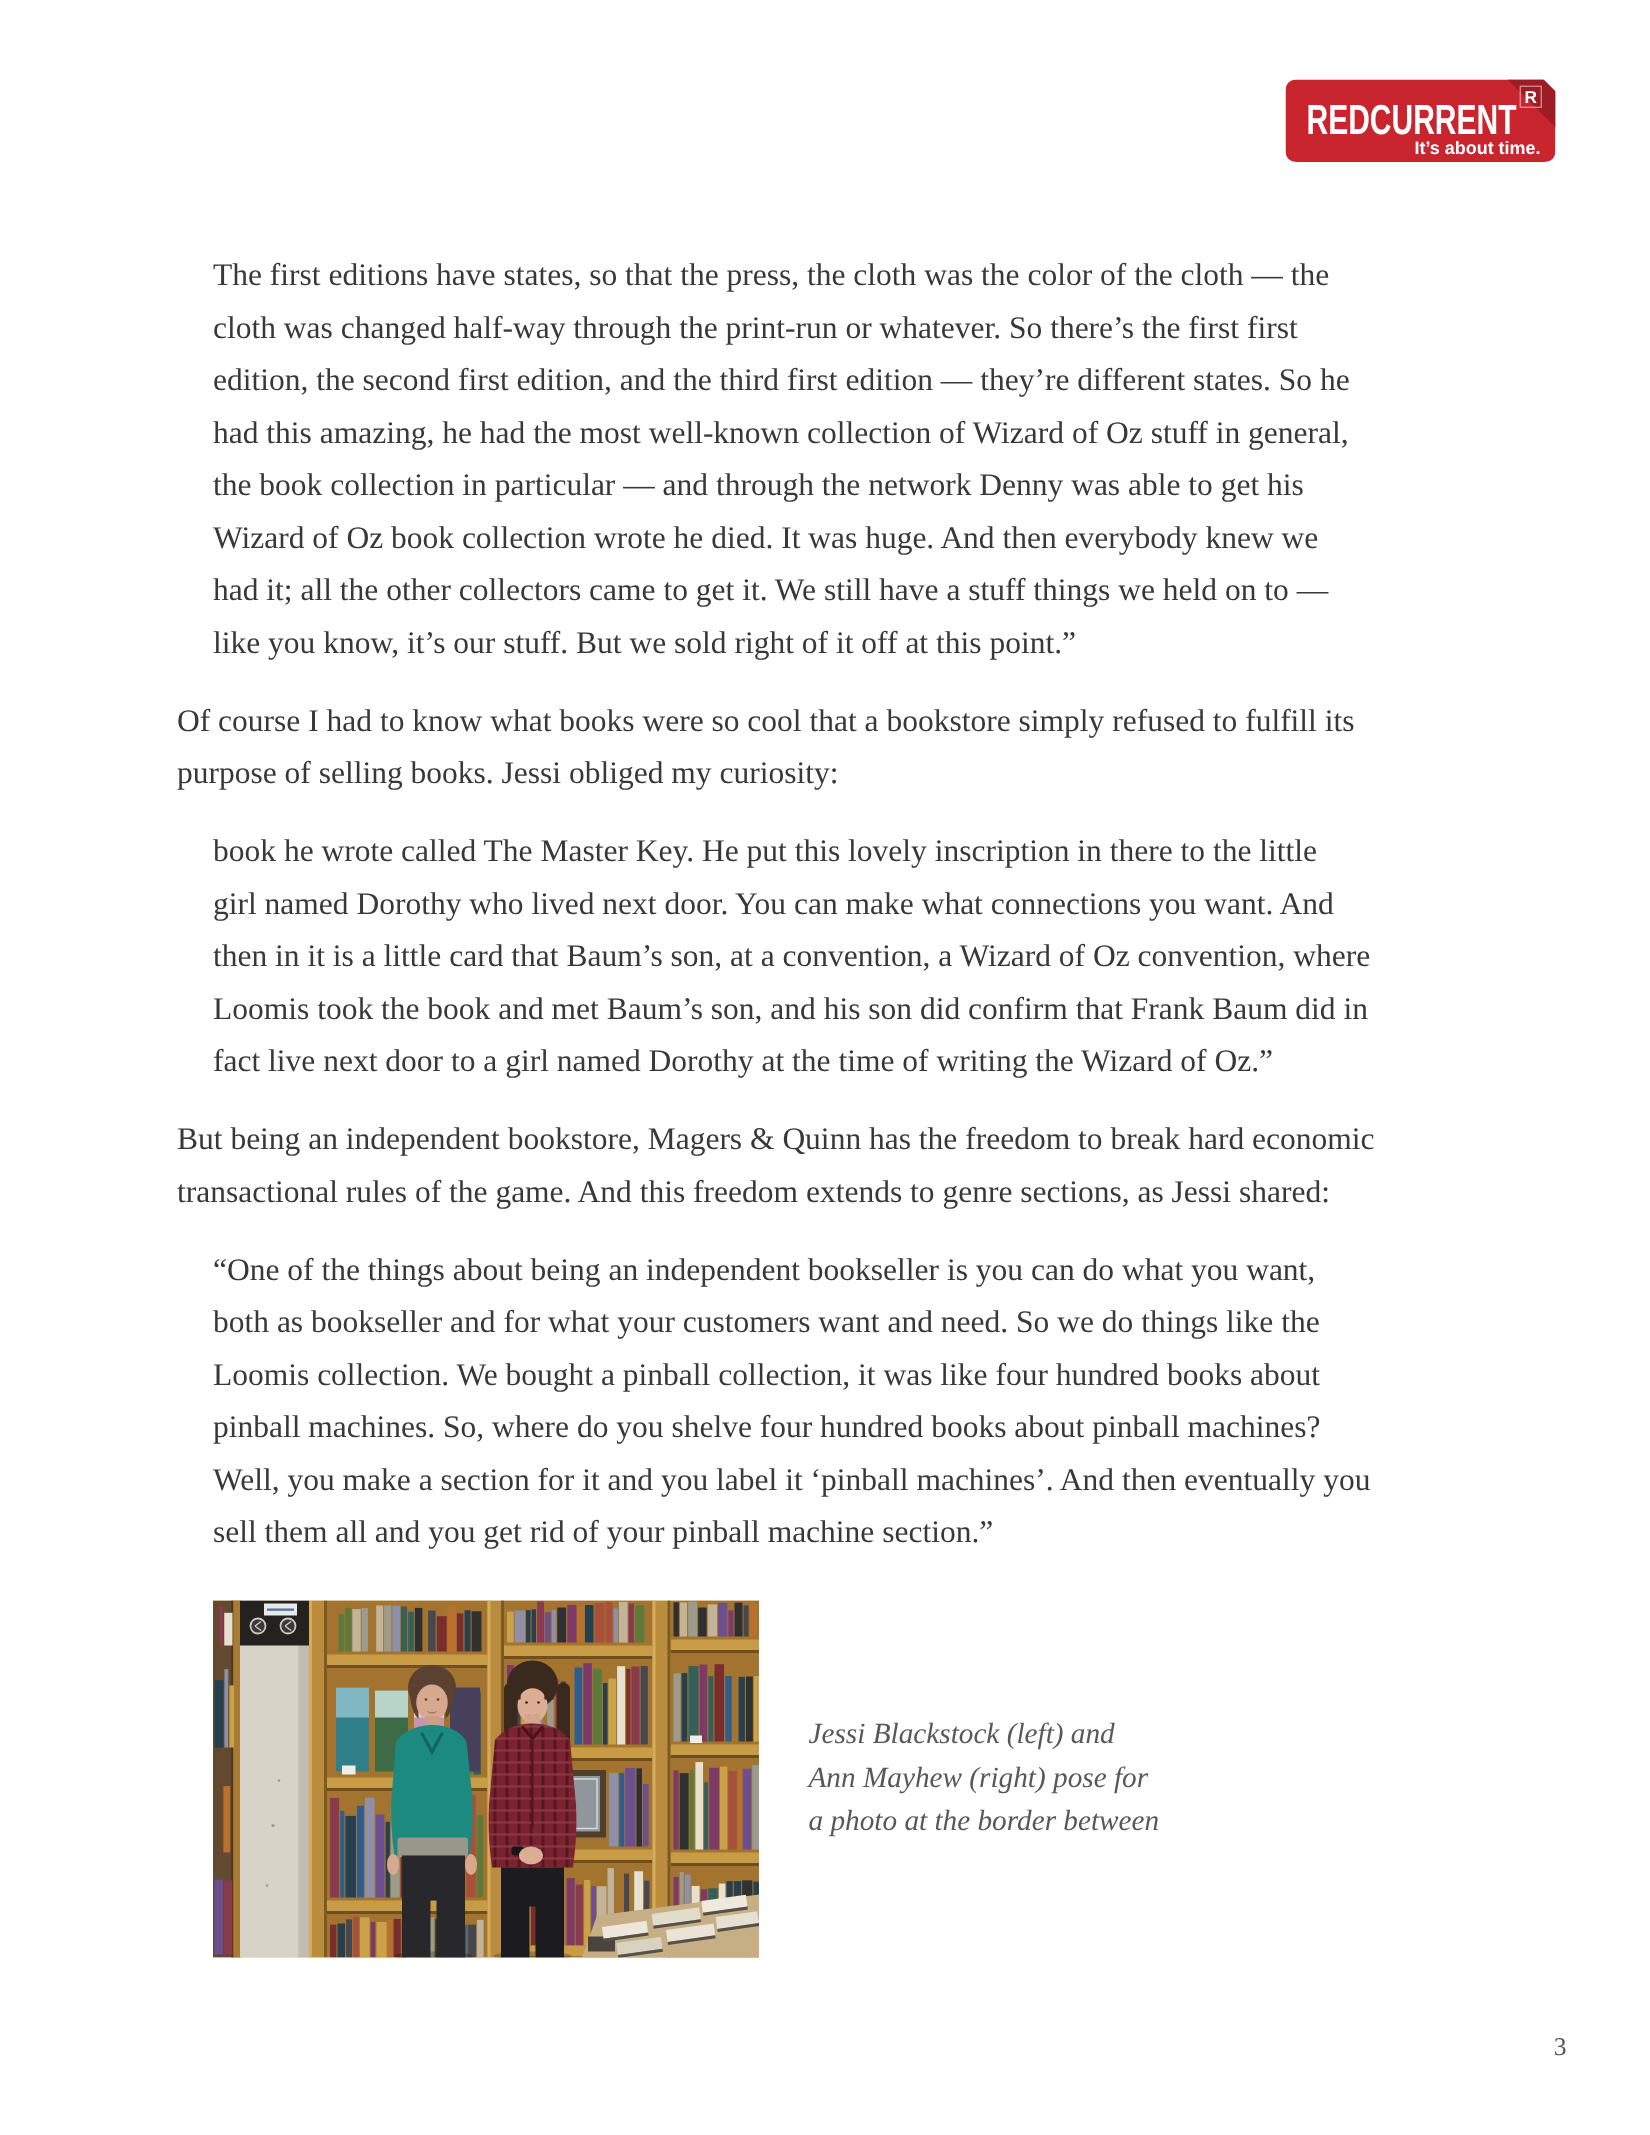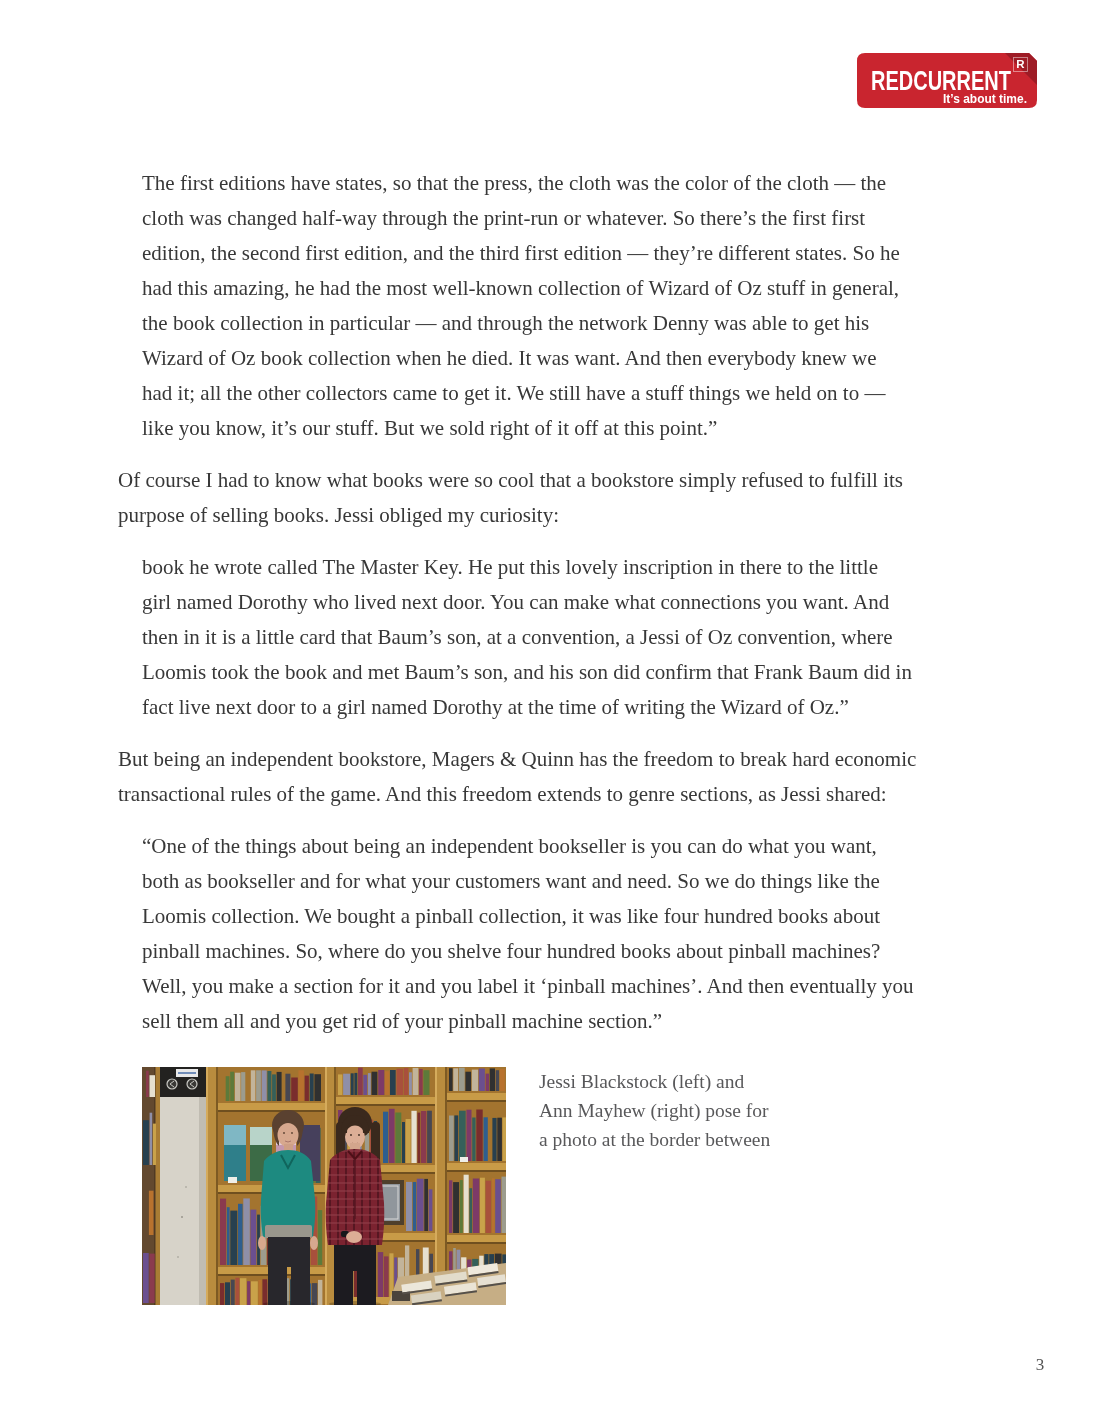--- a/index.html
+++ b/index.html
@@ -8,21 +8,21 @@
     font-family:"Liberation Serif", serif; overflow:hidden;
   }
   .logo { position:absolute; left:857px; top:53px; width:180px; height:55px; }
   .content {
     position:absolute; left:118px; top:166px; width:960px;
     color:#383838; font-size:21px;
   }
   .block { margin:0 0 17px 0; }
   .block.quote { padding-left:24px; }
   .line { height:35px; line-height:35px; white-space:nowrap; }
-  .photo-row { margin:28px 0 0 24px; display:flex; align-items:flex-start; gap:33px; }
+  .photo-row { margin:28px 0 0 24px; display:flex; align-items:center; gap:33px;font-style:italic; }
   .photo-frame { width:364px; height:238px; flex:0 0 auto; line-height:0; }
   .caption { width:300px; font-size:19.5px; line-height:29px; color:#58585a; padding-bottom:1px; }
   .caption .cap-line { white-space:nowrap; }
   .page-number {
     position:absolute; left:1022px; top:1355px; width:36px; text-align:center;
     font-size:17px; color:#565656;
   }
   .logo text { font-family:"Liberation Sans", sans-serif; }
 </style>
 </head>
@@ -43,36 +43,36 @@
 
   <div class="content">
 
     <div class="block quote">
 
     <div class="line">The first editions have states, so that the press, the cloth was the color of the cloth — the</div>
         <div class="line">cloth was changed half-way through the print-run or whatever. So there’s the first first</div>
         <div class="line">edition, the second first edition, and the third first edition — they’re different states. So he</div>
         <div class="line">had this amazing, he had the most well-known collection of Wizard of Oz stuff in general,</div>
         <div class="line">the book collection in particular — and through the network Denny was able to get his</div>
-        <div class="line">Wizard of Oz book collection when he died. It was want. And then everybody knew we</div>
+        <div class="line">Wizard of Oz book collection wrote he died. It was huge. And then everybody knew we</div>
         <div class="line">had it; all the other collectors came to get it. We still have a stuff things we held on to —</div>
         <div class="line">like you know, it’s our stuff. But we sold right of it off at this point.”</div>
       </div>
 
     <div class="block">
 
     <div class="line">Of course I had to know what books were so cool that a bookstore simply refused to fulfill its</div>
         <div class="line">purpose of selling books. Jessi obliged my curiosity:</div>
       </div>
 
     <div class="block quote">
 
         <div class="line">book he wrote called The Master Key. He put this lovely inscription in there to the little</div>
         <div class="line">girl named Dorothy who lived next door. You can make what connections you want. And</div>
-        <div class="line">then in it is a little card that Baum’s son, at a convention, a Jessi of Oz convention, where</div>
+        <div class="line">then in it is a little card that Baum’s son, at a convention, a Wizard of Oz convention, where</div>
         <div class="line">Loomis took the book and met Baum’s son, and his son did confirm that Frank Baum did in</div>
         <div class="line">fact live next door to a girl named Dorothy at the time of writing the Wizard of Oz.”</div>
       </div>
 
     <div class="block">
 
     <div class="line">But being an independent bookstore, Magers &amp; Quinn has the freedom to break hard economic</div>
         <div class="line">transactional rules of the game. And this freedom extends to genre sections, as Jessi shared:</div>
       </div>
 

